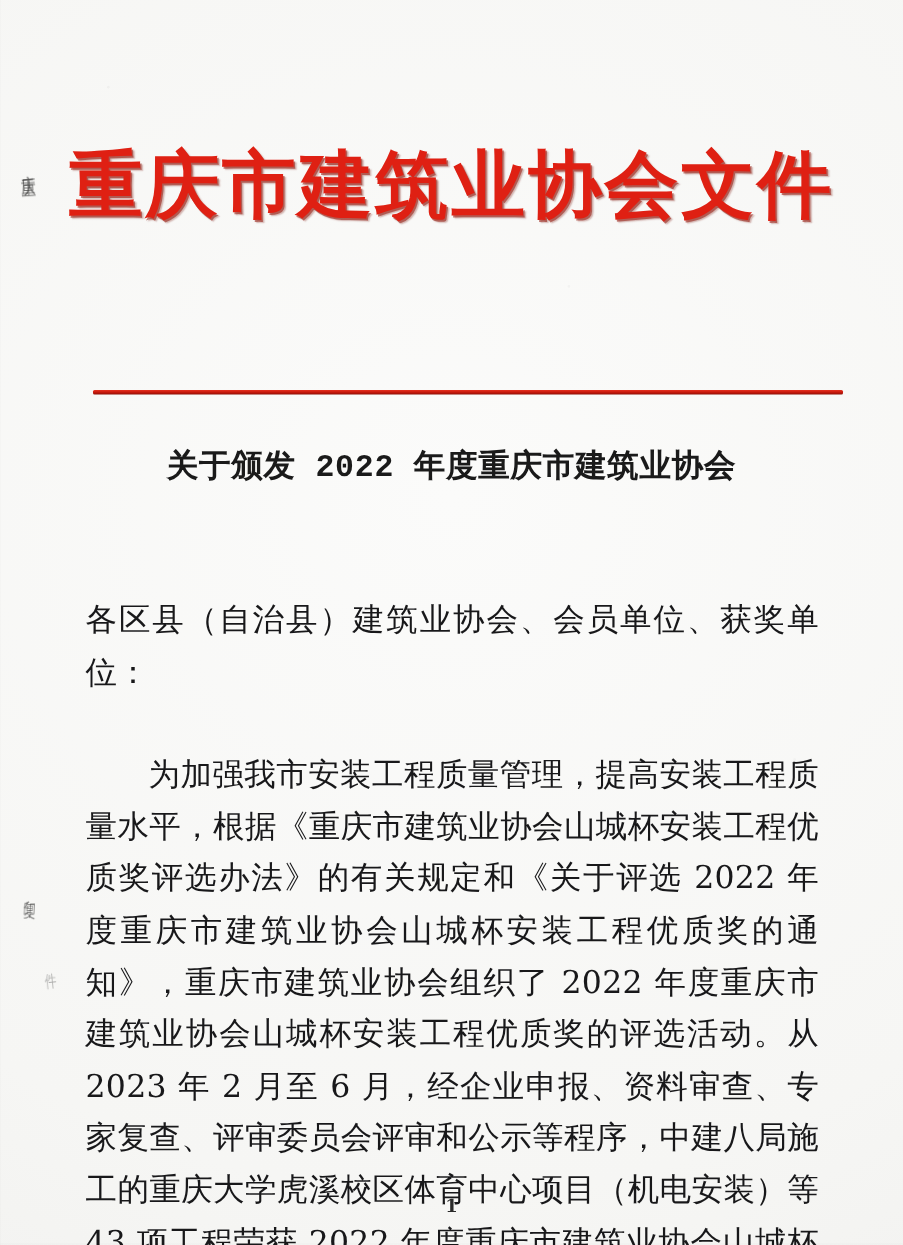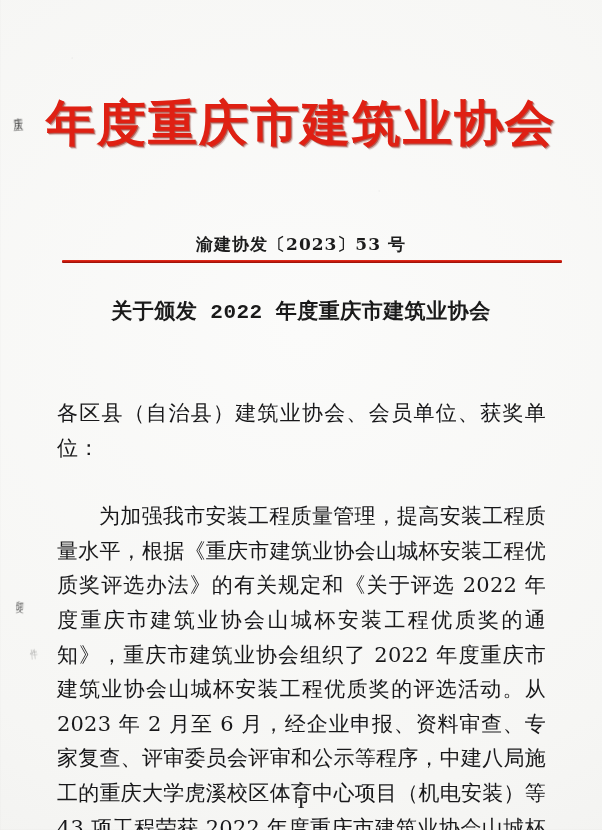--- a/index.html
+++ b/index.html
@@ -173,23 +173,22 @@
 <body>
 
 <div id="page">
 
   <div class="speckle"></div>
 
   <div class="margin-mark top">重庆</div>
   <div class="margin-mark mid">复印</div>
   <div class="margin-mark low">件</div>
 
-  <div class="masthead">年度重庆市建筑业协会</div>
-
-  <div class="doc-number">渝建协发〔2023〕53 号</div>
+  <div class="masthead">重庆市建筑业协会文件</div>
+
 
   <div class="red-rule"></div>
 
   <div class="doc-title">
     <span class="tl">关于颁发 2022 年度重庆市建筑业协会</span>
   </div>
 
   <div class="body-block">
     <p>各区县（自治县）建筑业协会、会员单位、获奖单位：</p>
     <p class="indent">为加强我市安装工程质量管理，提高安装工程质量水平，根据《重庆市建筑业协会山城杯安装工程优质奖评选办法》的有关规定和《关于评选 2022 年度重庆市建筑业协会山城杯安装工程优质奖的通知》，重庆市建筑业协会组织了 2022 年度重庆市建筑业协会山城杯安装工程优质奖的评选活动。从 2023 年 2 月至 6 月，经企业申报、资料审查、专家复查、评审委员会评审和公示等程序，中建八局施工的重庆大学虎溪校区体育中心项目（机电安装）等 43 项工程荣获 2022 年度重庆市建筑业协会山城杯安装工程优质奖，现予以表彰。</p>

